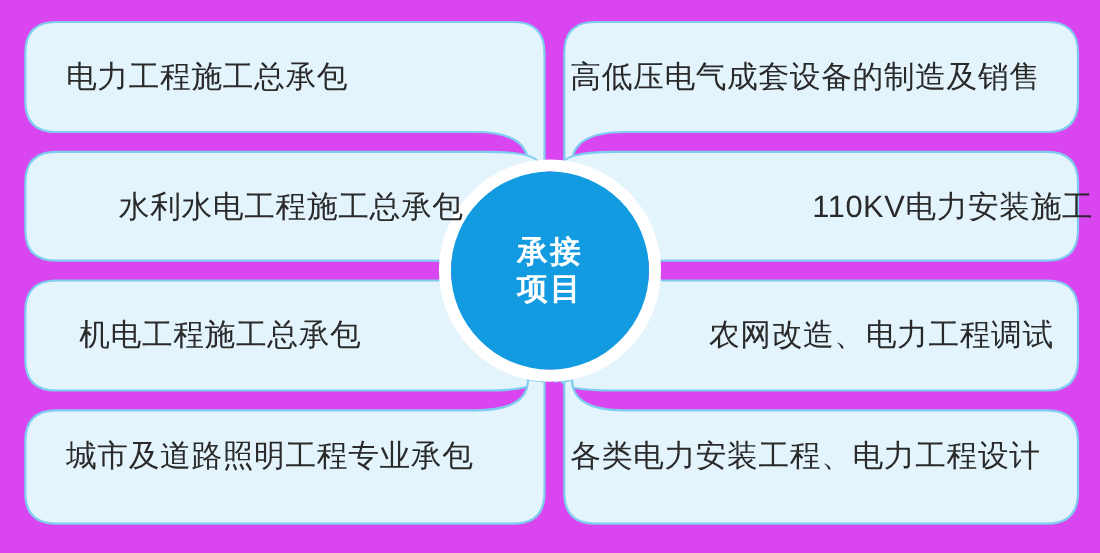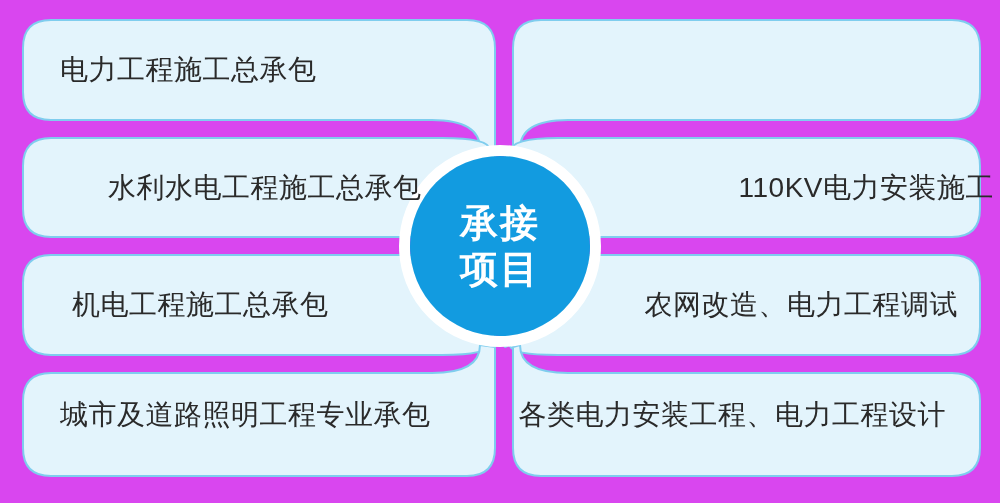--- a/index.html
+++ b/index.html
@@ -31,21 +31,21 @@
   .row4 { top: 363px; height: 103px; }
   .center-label {
     position: absolute;
     left: 410px; top: 156px;
     width: 180px; height: 180px;
     display: flex;
     flex-direction: column;
     align-items: center;
     justify-content: center;
     color: #ffffff;
-    font-size: 38px;
+    font-size: 28px;
     font-weight: bold;
     line-height: 1.22;
     letter-spacing: 2px;
     text-align: center;
   }
 </style>
 </head>
 <body>
 
 <div class="stage">
@@ -74,20 +74,23 @@
   <div class="box-label col-left row2">
     <span>水利水电工程施工总承包</span>
   </div>
   <div class="box-label col-left row3">
     <span>机电工程施工总承包</span>
   </div>
   <div class="box-label col-left row4">
     <span>城市及道路照明工程专业承包</span>
   </div>
 
+  <div class="box-label col-right row1">
+    <span>高低压电气成套设备的制造及销售</span>
+  </div>
   <div class="box-label col-right row2">
     <span>110KV电力安装施工</span>
   </div>
   <div class="box-label col-right row3">
     <span>农网改造、电力工程调试</span>
   </div>
   <div class="box-label col-right row4">
     <span>各类电力安装工程、电力工程设计</span>
   </div>
 

